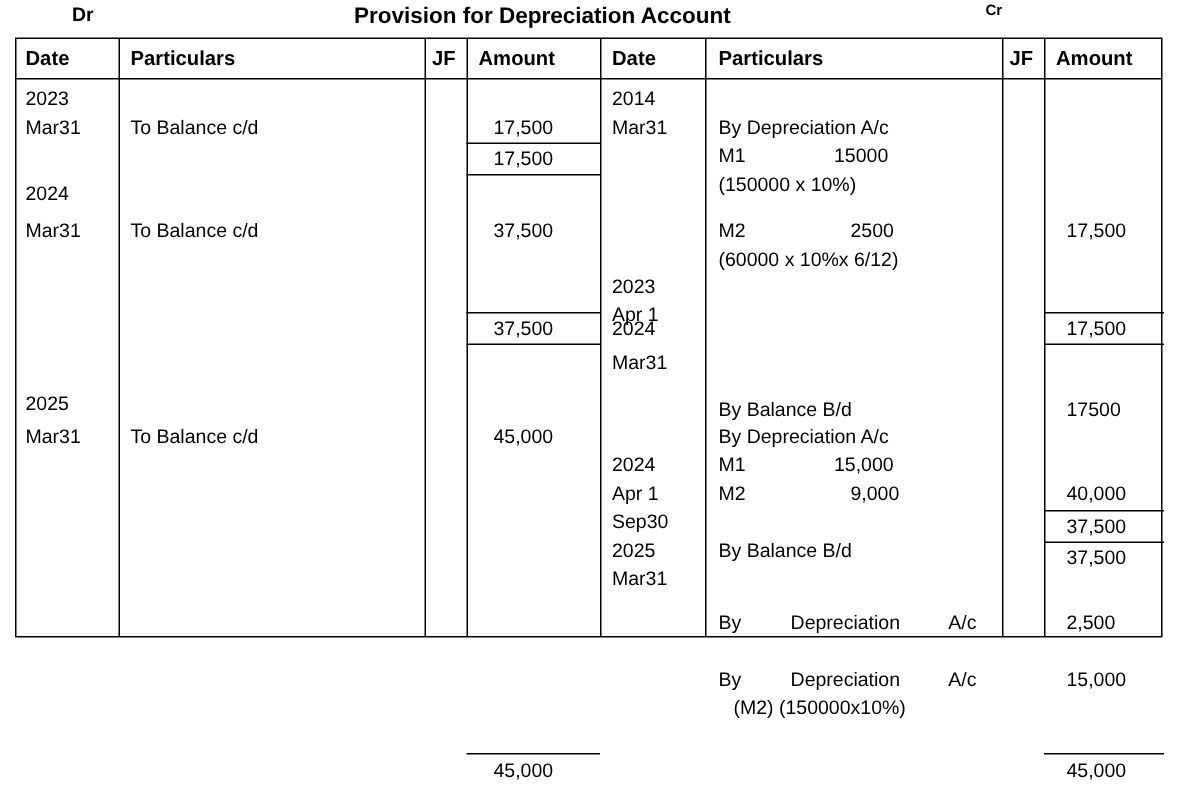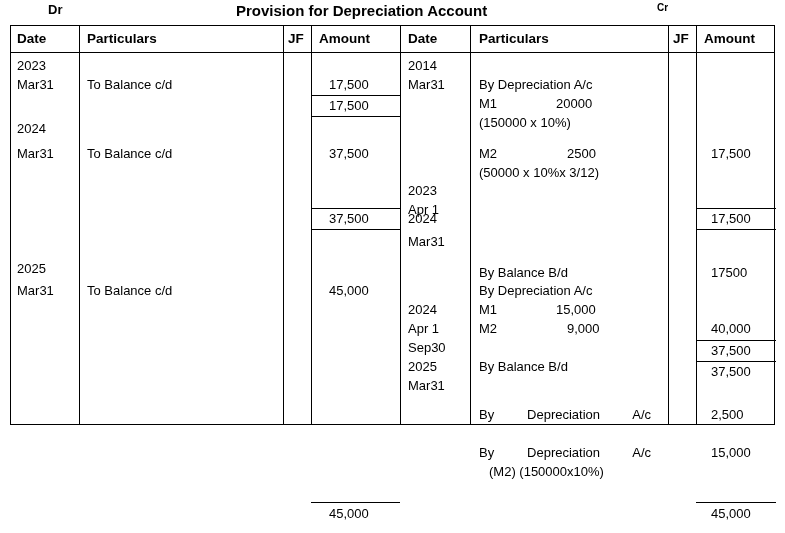--- a/index.html
+++ b/index.html
@@ -160,26 +160,26 @@
     <span class="cell" style="left:76px; top:257px">To Balance c/d</span>
     <span class="amt" style="left:318px;top:257px">45,000</span>
     <div class="useg" style="left:300px; width:89px; top:476px"></div>
     <span class="amt" style="left:318px;top:480px">45,000</span>
 
     <span class="cell" style="left:397px;top:32px">2014</span>
     <span class="cell" style="left:397px;top:51px">Mar31</span>
     <span class="cell" style="left:468px;top:51px">By Depreciation A/c</span>
 
     <span class="cell" style="left:468px;top:70px">M1</span>
-    <span class="cell" style="left:545px;top:70px">20000</span>
+    <span class="cell" style="left:545px;top:70px">15000</span>
     <span class="cell" style="left:468px;top:89px">(150000 x 10%)</span>
 
     <span class="cell" style="left:468px;top:120px">M2</span>
     <span class="cell" style="left:556px;top:120px">2500</span>
-    <span class="cell" style="left:468px;top:139px">(50000 x 10%x 3/12)</span>
+    <span class="cell" style="left:468px;top:139px">(60000 x 10%x 6/12)</span>
     <span class="amt" style="left:700px;top:120px">17,500</span>
 
     <span class="cell" style="left:397px;top:157px">2023</span>
     <span class="cell" style="left:397px;top:176px">Apr 1</span>
 
     <div class="useg" style="left:685px; width:80px; top:182px"></div>
     <span class="cell" style="left:397px;top:185px">2024</span>
     <span class="amt" style="left:700px;top:185px">17,500</span>
     <div class="useg" style="left:685px; width:80px; top:203px"></div>
     <span class="cell" style="left:397px;top:208px">Mar31</span>

